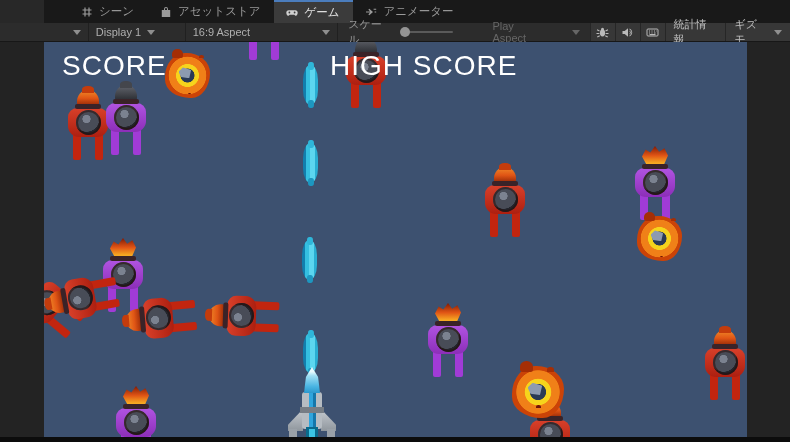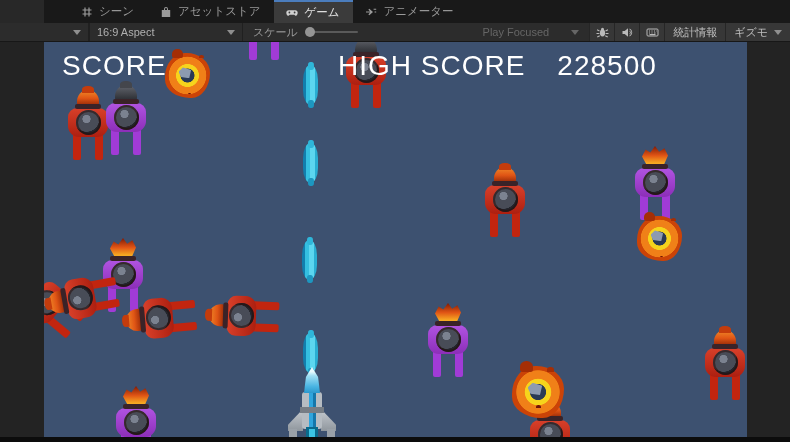--- a/index.html
+++ b/index.html
@@ -32,21 +32,21 @@
   .icon-btn svg { width:13px; height:13px; }
   .txt-btn { height:100%; display:flex; align-items:center; padding:0 8px; background:#373737; border-left:1px solid #262626; color:#c0c0c0; gap:6px; }
 
   
   .panel { position:absolute; left:0; top:42px; width:790px; height:400px; background:#232323; }
   .panel .bottom-strip { position:absolute; left:0; bottom:0; width:100%; height:5px; background:#0c0c0c; }
   #viewport { position:absolute; left:44px; top:0; width:703px; height:395px; background:#3d5170; overflow:hidden; }
 
   .hud { position:absolute; display:flex; align-items:baseline; color:#fff; font-size:28px; letter-spacing:1px; z-index:30; white-space:nowrap; }
   .hud-score { left:18px; top:8px; gap:12px; }
-  .hud-high { left:294px; top:8px; gap:32px; }
+  .hud-high { left:286px; top:8px; gap:20px; }
 
   .sprite { position:absolute; }
 
   
   .enemy { width:40px; height:72px; z-index:5; }
   .enemy.red { --b1:#d8402a; --b2:#ad1f10; --leg:#c2250f; }
   .enemy.purple { --b1:#b154e2; --b2:#8c2eb8; --leg:#a13bd6; }
   .enemy .dome { position:absolute; left:9px; top:2px; width:22px; height:15px; border-radius:60% 60% 20% 20% / 90% 90% 15% 15%; background:linear-gradient(180deg,#f08a28 0%,#e05515 55%,#9c2c08 100%); }
   .enemy .dome:before { content:""; position:absolute; left:5px; top:-4px; width:12px; height:7px; background:#c43c0c; border-radius:45% 45% 0 0; }
   .enemy .dome.flame { left:7px; top:-2px; width:26px; height:19px; border-radius:0; clip-path:polygon(18% 100%,0 55%,14% 18%,32% 34%,50% 0,66% 30%,86% 12%,100% 50%,84% 100%); background:linear-gradient(180deg,#7e1a06 0%,#e05515 50%,#f7a922 90%); }
@@ -118,36 +118,40 @@
   <div class="kebab">
       <i class="dots"></i>
     </div>
 </div>
 
 <div class="toolbar">
   <div class="dd dd-blank">
       <i class="arr"></i>
     </div>
   <div class="tb-sep"></div>
+  <div class="dd dd-display">
+    <span>Display 1</span>
+    <i class="arr"></i>
+  </div>
   <div class="tb-sep"></div>
   <div class="dd dd-aspect">
     <span>16:9 Aspect</span>
     <i class="arr"></i>
   </div>
   <div class="tb-sep"></div>
   <div class="scale-wrap">
     <span style="color:#9a9a9a;">スケール</span>
     <div class="slider">
         <div class="handle"></div>
       </div>
     <span class="scale-val">1x</span>
   </div>
   <div class="right-group">
     <div class="play-focused">
-      <span>Play Focused</span>
+      <span>Play Aspect</span>
       <i class="arr" style="border-top-color:#666;"></i>
     </div>
     <div class="icon-btn">
       <svg viewBox="0 0 13 13" fill="currentColor">
           <ellipse cx="6.5" cy="7" rx="2.6" ry="3.4"></ellipse>
           <circle cx="6.5" cy="3.2" r="1.5"></circle>
           <path d="M0.8 4.2l2.4 1.2.5-.9-2.4-1.2zM12.2 4.2l-2.4 1.2-.5-.9 2.4-1.2zM0.5 7h2.9v1H0.5zM9.6 7h2.9v1H9.6zM1 10.6l2.5-1.3.5.9-2.5 1.3zM12 10.6l-2.5-1.3-.5.9 2.5 1.3z"></path>
         </svg>
     </div>
     <div class="icon-btn">
@@ -172,21 +176,20 @@
   </div>
 </div>
 
 <div class="panel">
   <div id="viewport">
     <div class="hud hud-score">
       <span>SCORE</span>
     </div>
     <div class="hud hud-high">
       <span>HIGH SCORE</span>
-      <span>228500</span>
     </div>
   <div class="sprite enemy red" style="left: 302px; top: -6px;">
         <div class="leg l"></div>
         <div class="leg r"></div>
         <div class="body"></div>
         <div class="dome dark"></div>
         <div class="band"></div>
         <div class="cockpit"></div>
       </div>
       <div class="sprite enemy purple" style="left: 200px; top: -54px;">

